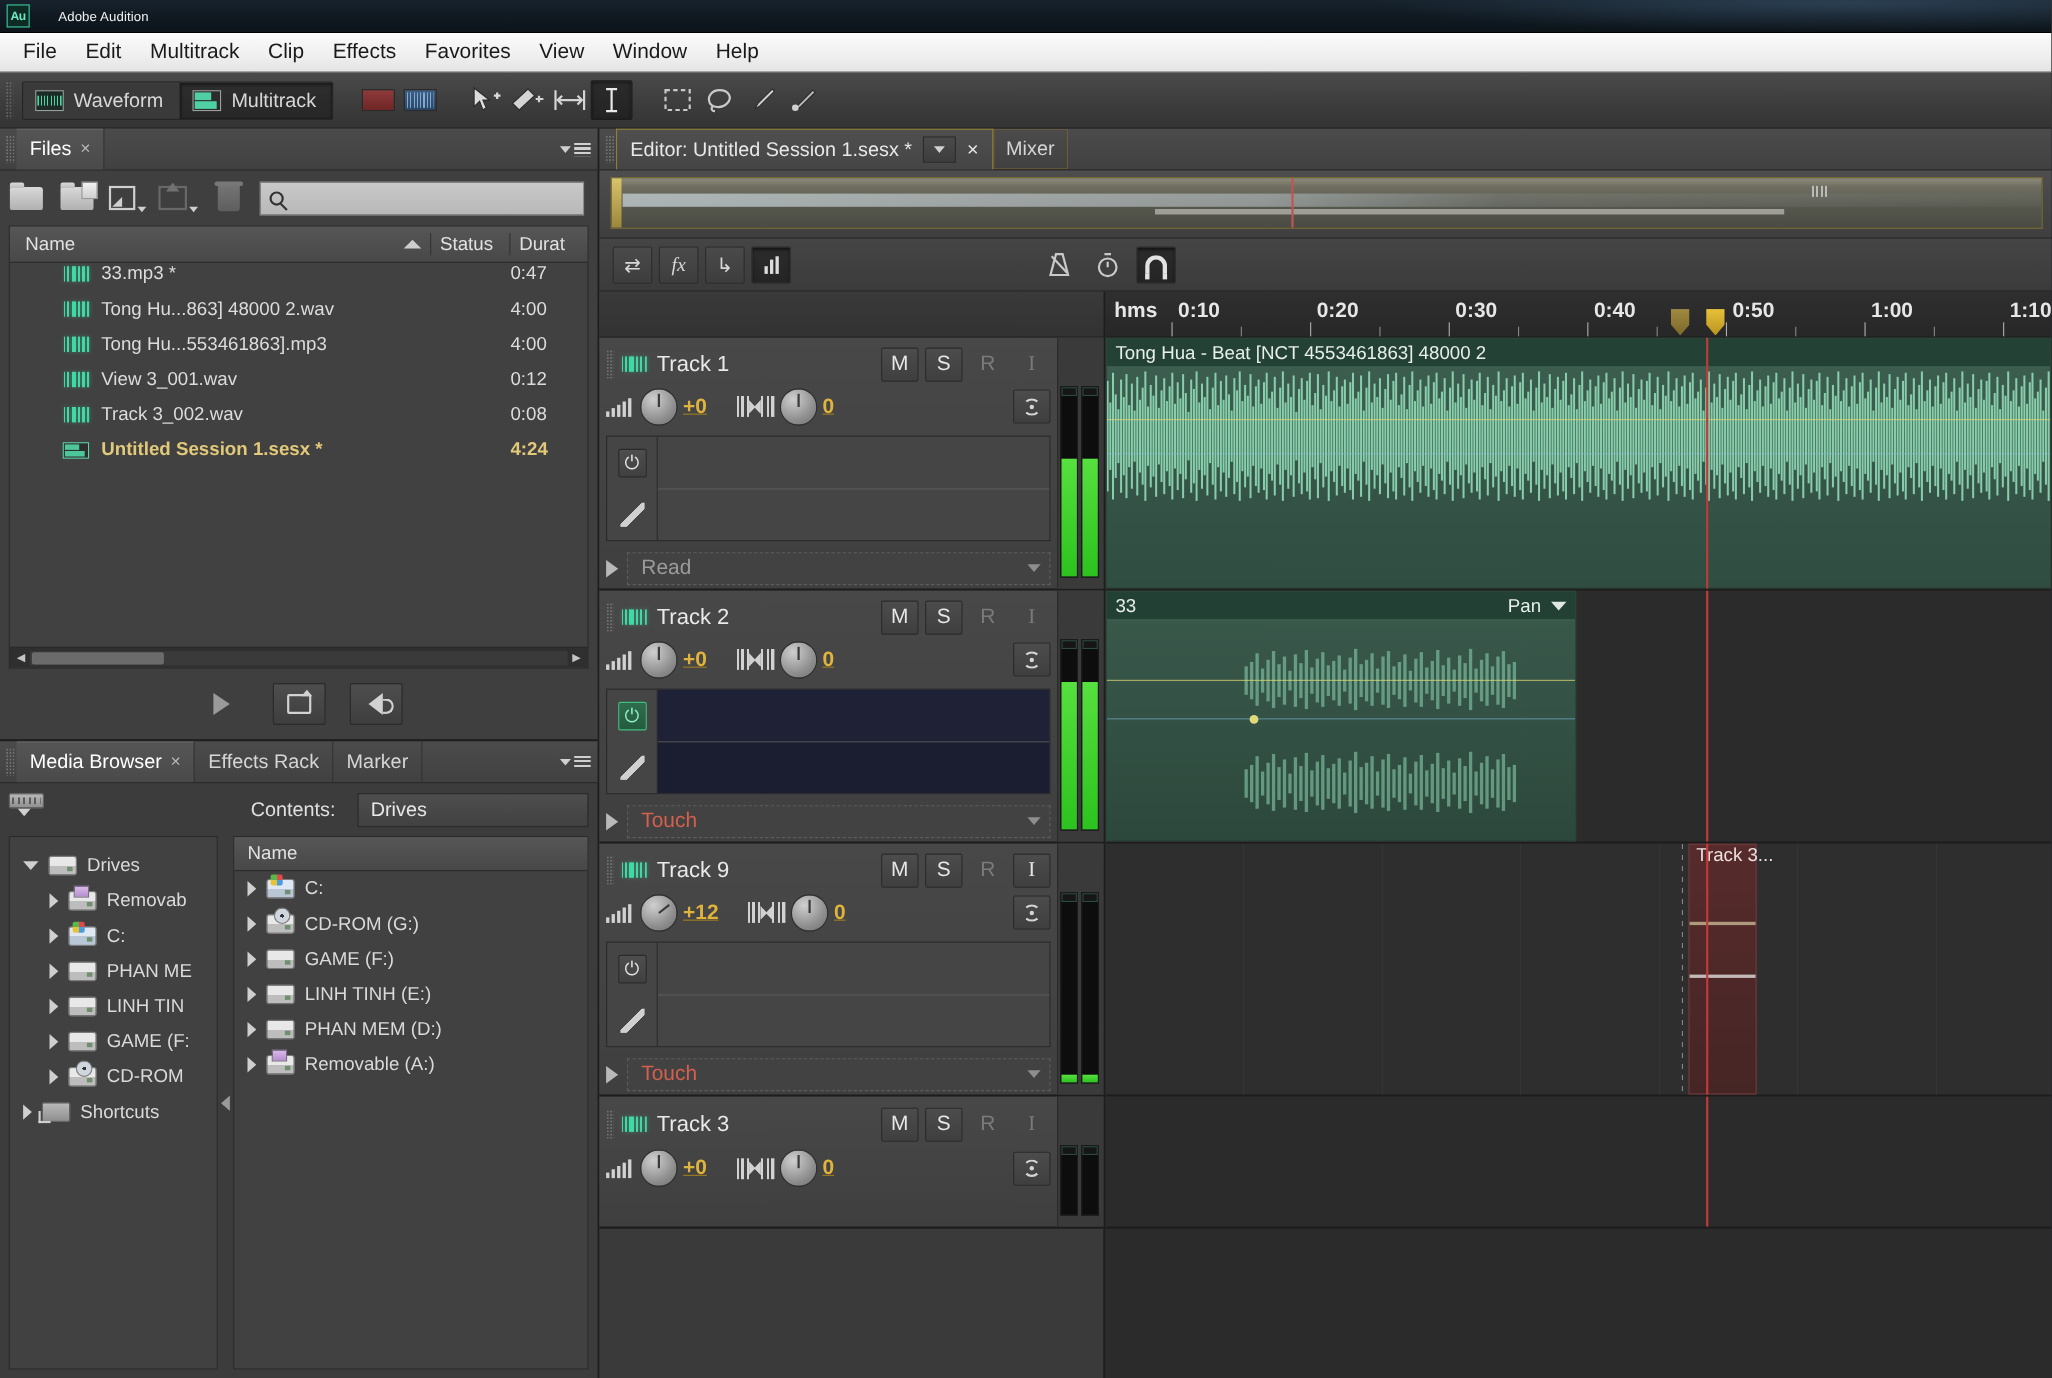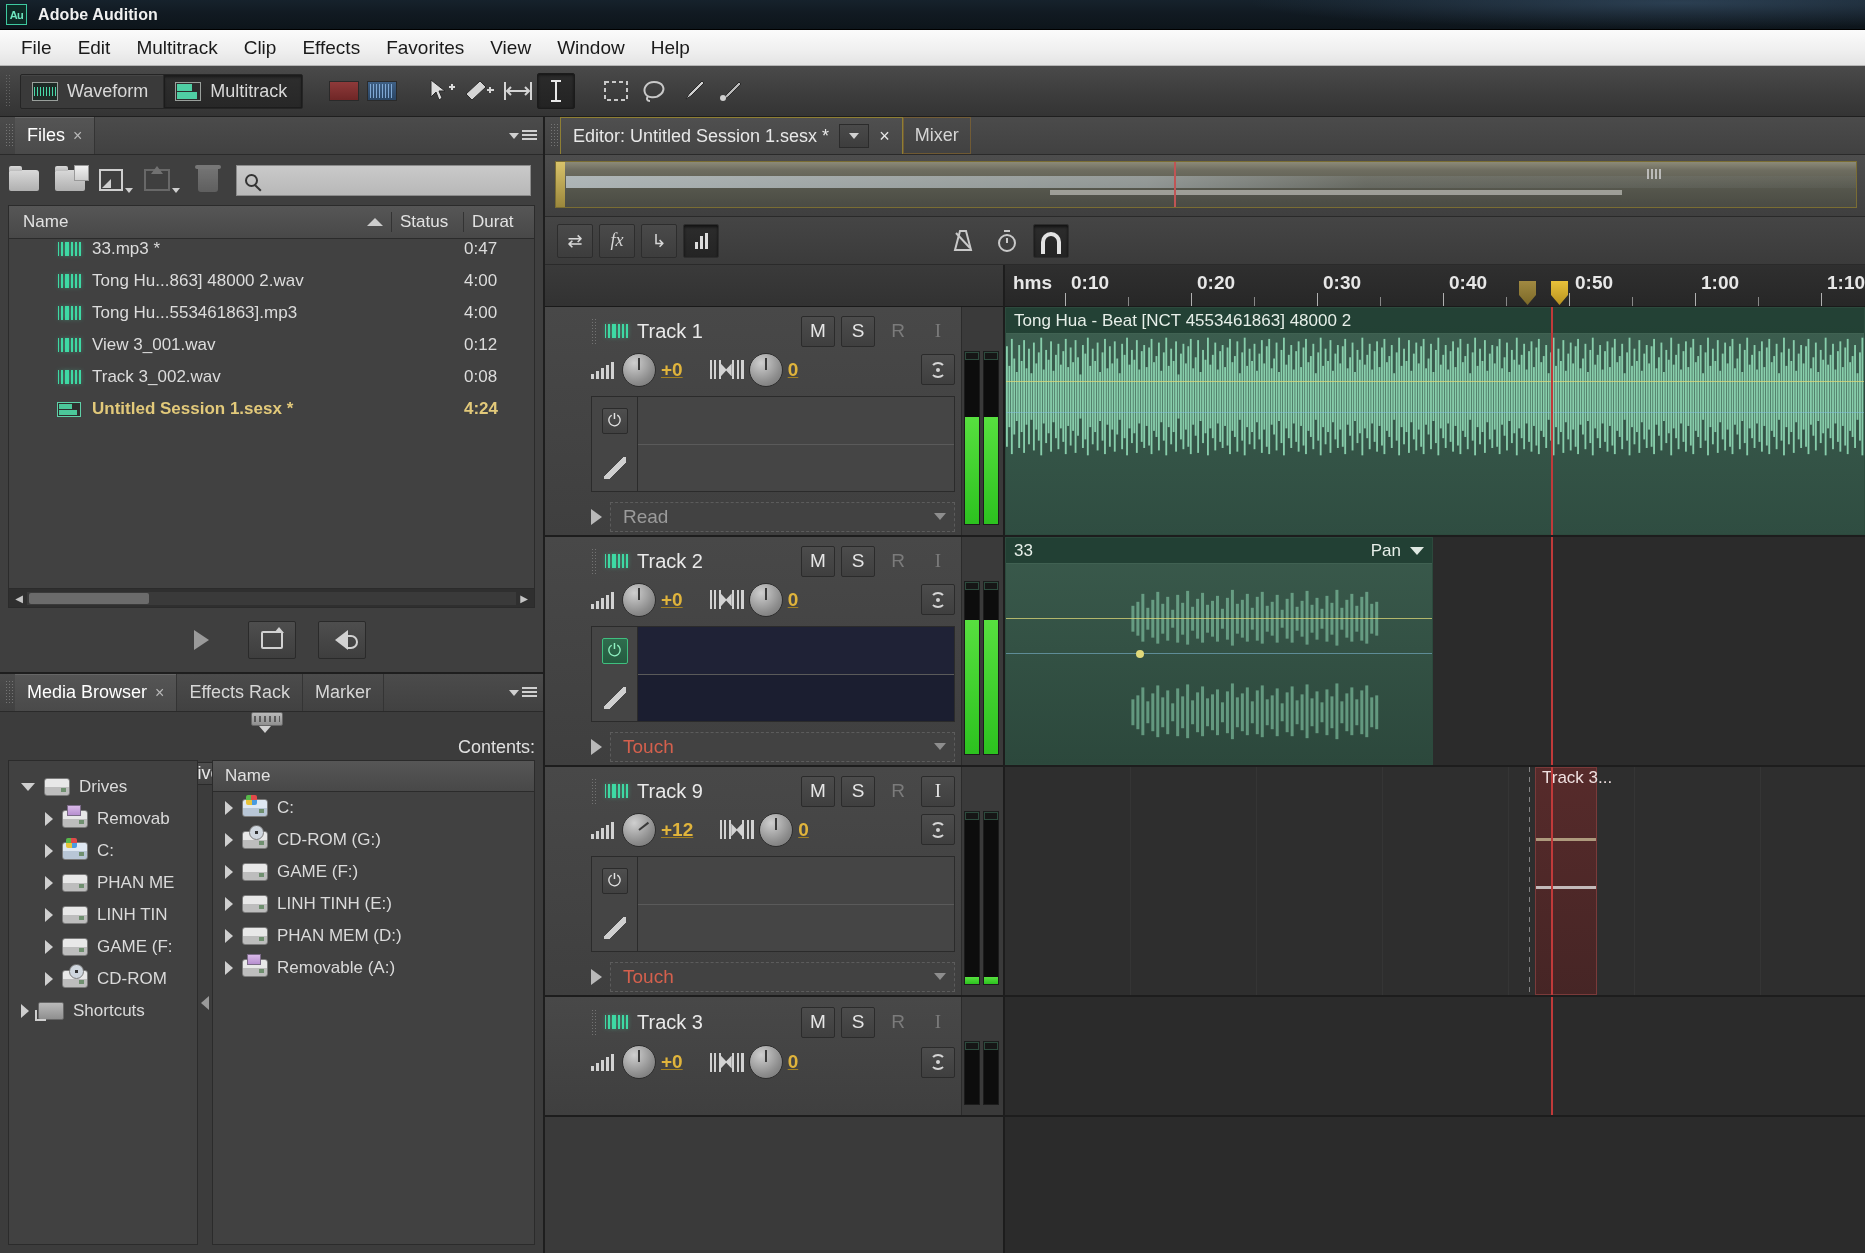--- a/index.html
+++ b/index.html
@@ -29,24 +29,24 @@
   .au-logo {
     width: 21px; height: 21px; margin-left: 6px;
     background: #0d2a25;
     border: 1px solid #3ec9a0;
     color: #6fe6c0;
     font-size: 11px; font-weight: bold;
     display: flex; align-items: center; justify-content: center;
     letter-spacing: -.5px;
   }
   .app-title {
-    margin-left: 11px;
+    margin-left: 26px;
     color: #f0f0f0;
-    font-size: 16px;
-    font-weight: bold;
+    font-size: 12px;
+    font-weight: normal;
     letter-spacing: .1px;
   }
 
   
   .menubar {
     height: 36px; width: 100%;
     background: linear-gradient(180deg, #fbfbfb 0%, #f0f0f0 55%, #e4e4e4 100%);
     display: flex; align-items: center;
     padding-left: 8px;
     border-bottom: 1px solid #b5b5b5;
@@ -392,21 +392,21 @@
   }
   .spk-ico::after {
     content:""; position:absolute; left:13px; top:-5px;
     width: 8px; height: 10px;
     border: 2px solid #d2d2d2; border-left: none; border-radius: 0 8px 8px 0;
   }
 
   
   .media-panel { flex: 1; display:flex; flex-direction:column; background:#3c3c3c; border-top:2px solid #1e1e1e; min-height:0;}
   .mb-contentbar {
-    height: 48px; display:flex; align-items:center; gap:4px; padding: 0 8px; flex-direction: column;
+    height: 48px; display:flex; align-items:center; gap:20px; padding: 0 8px;
   }
   .mb-drop {
     width: 42px; height: 30px;
     display:flex;flex-direction:column;align-items:flex-start;
   }
   .kbd-ico {
     width: 32px; height: 14px;
     background: linear-gradient(180deg,#b9b9b9,#8f8f8f);
     border: 1px solid #666; border-radius: 2px;
     position: relative;
@@ -612,21 +612,21 @@
   .marker-pin.dim { background: linear-gradient(180deg,#b59a45,#8a7428); opacity:.85; }
 
   
   .track-hdr {
     height: 230px;
     border-bottom: 2px solid #1d1d1d;
     background: linear-gradient(180deg,#484848,#3f3f3f);
     display:flex;
     position: relative;
   }
-  .th-main { flex:1; padding: 8px 6px 0 6px; display:flex; flex-direction:column; min-width:0;margin-left:40px;}
+  .th-main { flex:1; padding: 8px 6px 0 6px; display:flex; flex-direction:column; min-width:0;}
   .th-row1 { display:flex; align-items:center; height:34px; }
   .th-grip {
     width: 7px; height: 26px; margin-right: 6px;
     background-image: radial-gradient(#737373 1px, transparent 1px);
     background-size: 3px 3px;
   }
   .th-name { font-size: 20px; color:#e9e9e9; margin-left: 9px; white-space:nowrap; }
   .th-btns { margin-left:auto; display:flex; gap: 6px; }
   .msb {
     width: 34px; height: 31px;

